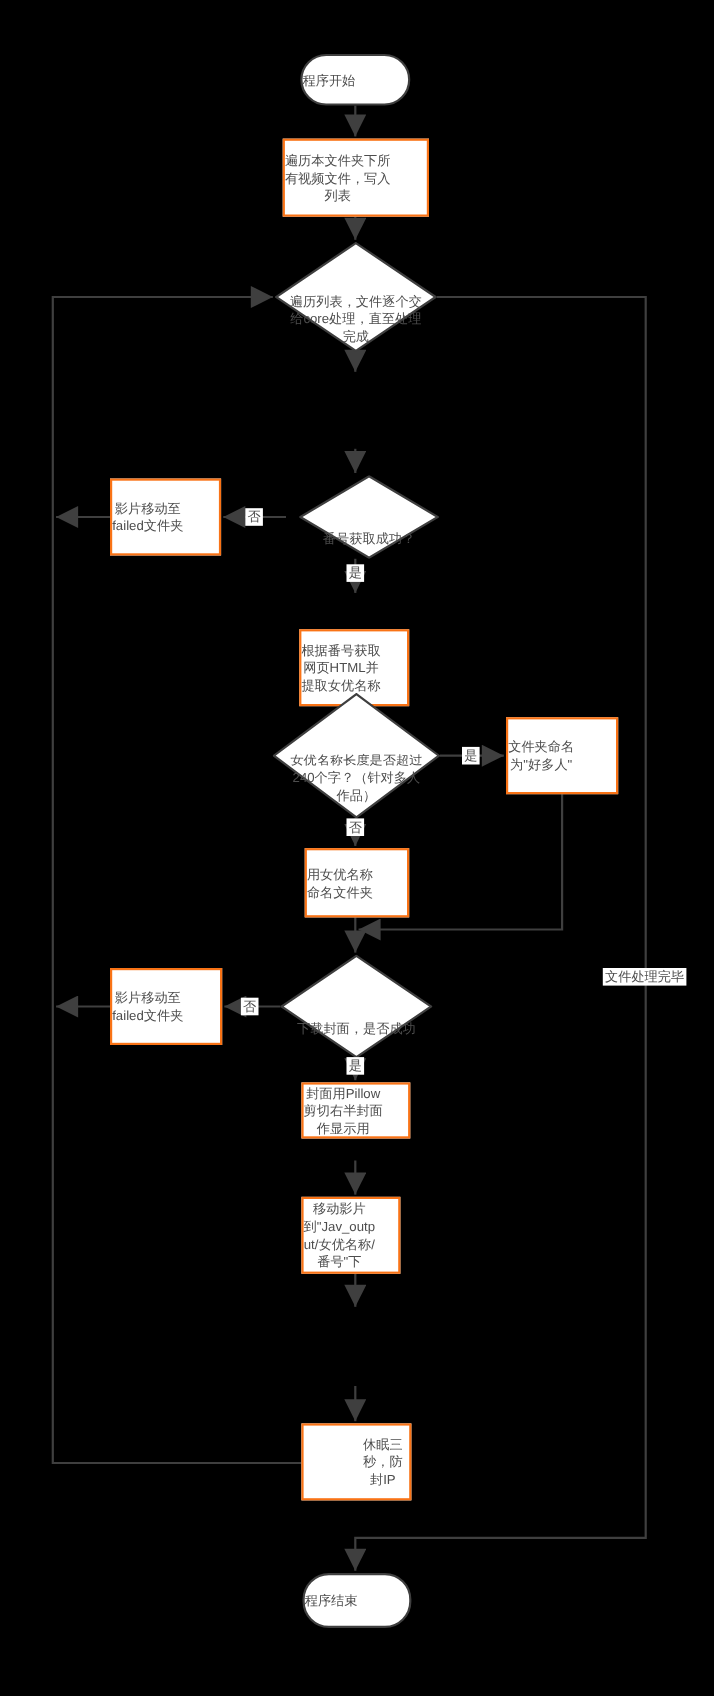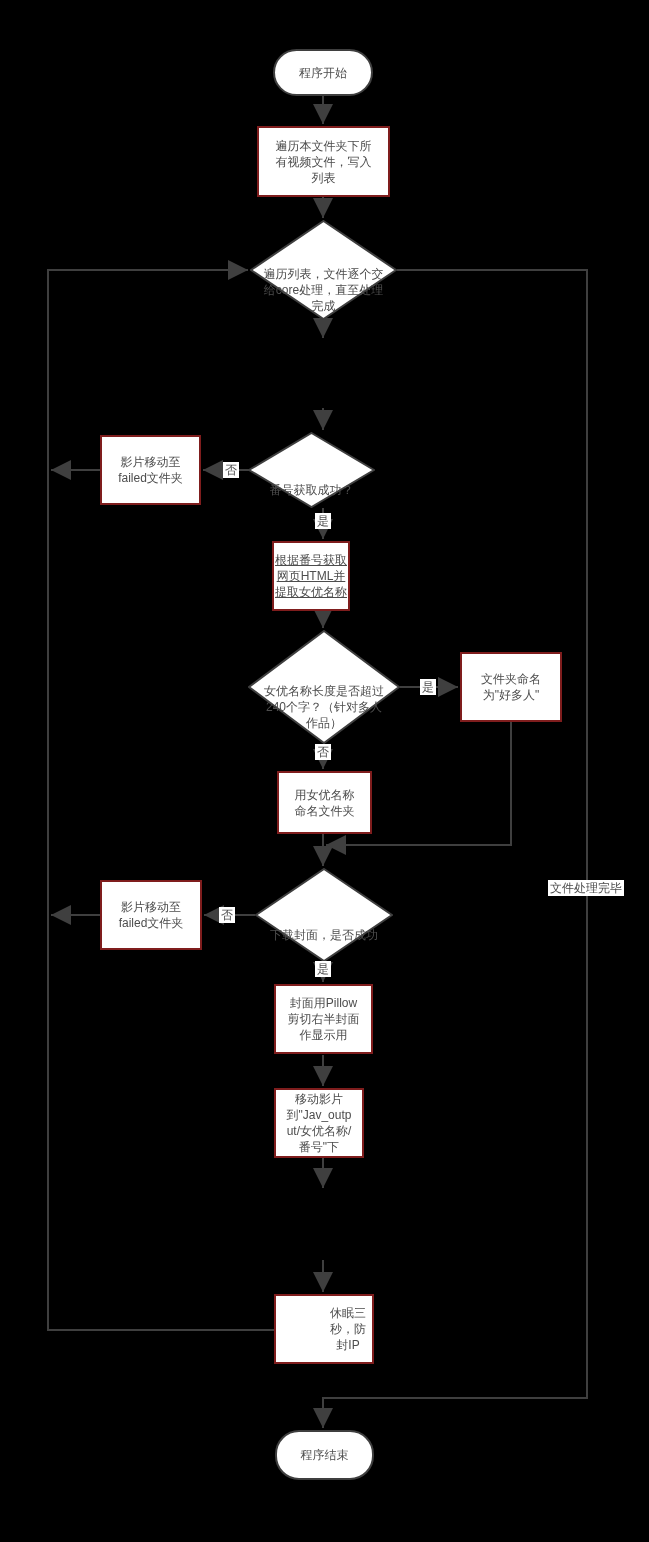--- a/index.html
+++ b/index.html
@@ -3,26 +3,26 @@
 <meta charset="utf-8">
 <style>
   html,body{margin:0;padding:0;background:#000;}
   .canvas{
     position:relative;width:649px;height:1542px;background:#000000;
     font-family:"Liberation Sans","DejaVu Sans",sans-serif;
     overflow:hidden;
   }
   svg.edges{position:absolute;left:0;top:0;z-index:1;}
   .node{
-    position:absolute;z-index:2;display:flex;align-items:center;justify-content:center;
+    position:absolute;z-index:2;display:flex;align-items:center;justify-content:flex-start;
     box-sizing:border-box;text-align:center;
     color:#4d4d4d;font-size:12px;line-height:16px;
   }
   .terminal{background:#ffffff;border:2px solid #3f3f3f;border-radius:24px;}
-  .process{background:#ffffff;border:2px solid #7f1d1d;}
+  .process{background:#ffffff;border:2px solid #f97316;}
   .decision{background:transparent;border:none;}
   .decision > svg{position:absolute;left:0;top:0;}
   .node-label{white-space:pre-line;position:relative;z-index:2;}
   .decision .node-label{
     position:absolute;left:50%;top:50%;transform:translate(-50%,-50%);z-index:2;margin-top:20px;
   }
   .edge-label{
     position:absolute;z-index:3;transform:translate(-50%,-50%);
     background:#ffffff;color:#4d4d4d;font-size:12px;line-height:14px;
     padding:1px 2px;white-space:nowrap;
@@ -76,33 +76,33 @@
   <div class="node decision" style="left:250px;top:220px;width:147px;height:100px;">
     <svg width="147" height="100" viewBox="0 0 147 100">
       <polygon points="73.5,1 146,50 73.5,99 1,50" fill="#ffffff" stroke="#3f3f3f" stroke-width="2"></polygon>
     </svg>
     <span class="node-label" style="width:138px;">遍历列表，文件逐个交
 给core处理，直至处理
 完成</span>
   </div>
 
 
-  <div class="node decision" style="left:248px;top:432px;width:127px;height:76px;">
+  <div class="node decision" style="left:272px;top:432px;width:127px;height:76px;">
     <svg width="127" height="76" viewBox="0 0 127 76">
       <polygon points="63.5,1 126,38 63.5,75 1,38" fill="#ffffff" stroke="#3f3f3f" stroke-width="2"></polygon>
     </svg>
     <span class="node-label" style="width:130px;">番号获取成功？</span>
   </div>
 
   <div class="node process" style="left:100px;top:435px;width:101px;height:70px;">
     <span class="node-label">影片移动至
 failed文件夹</span>
   </div>
 
-  <div class="node process" style="left:272px;top:541px;width:78px;height:70px;text-decoration:underline;">
+  <div class="node process" style="left:272px;top:572px;width:100px;height:70px;">
     <span class="node-label">根据番号获取
 网页HTML并
 提取女优名称</span>
   </div>
 
   <div class="node decision" style="left:248px;top:630px;width:152px;height:114px;">
     <svg width="152" height="114" viewBox="0 0 152 114">
       <polygon points="76,1 151,57 76,113 1,57" fill="#ffffff" stroke="#3f3f3f" stroke-width="2"></polygon>
     </svg>
     <span class="node-label" style="width:140px;">女优名称长度是否超过
@@ -125,21 +125,21 @@
       <polygon points="69,1 137,47 69,93 1,47" fill="#ffffff" stroke="#3f3f3f" stroke-width="2"></polygon>
     </svg>
     <span class="node-label" style="width:160px;">下载封面，是否成功</span>
   </div>
 
   <div class="node process" style="left:100px;top:880px;width:102px;height:70px;">
     <span class="node-label">影片移动至
 failed文件夹</span>
   </div>
 
-  <div class="node process" style="left:274px;top:984px;width:99px;height:70px;">
+  <div class="node process" style="left:274px;top:984px;width:99px;height:51px;">
     <span class="node-label">封面用Pillow
 剪切右半封面
 作显示用</span>
   </div>
 
   <div class="node process" style="left:274px;top:1088px;width:90px;height:70px;">
     <span class="node-label">移动影片
 到"Jav_outp
 ut/女优名称/
 番号"下</span>

